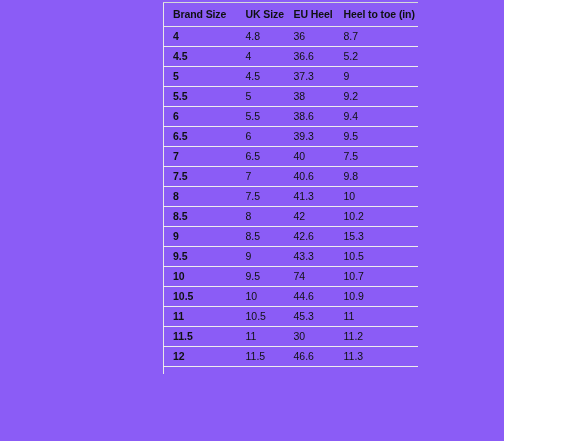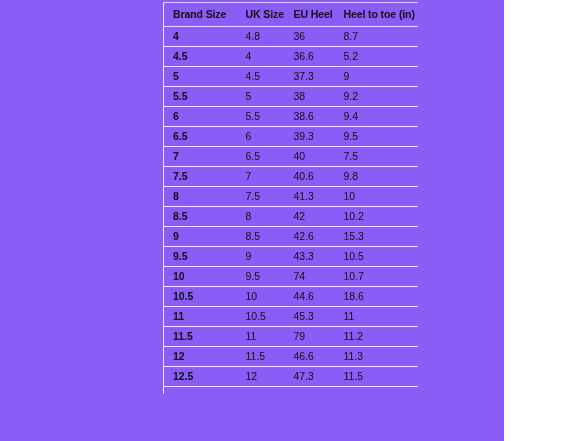--- a/index.html
+++ b/index.html
@@ -181,45 +181,39 @@
           <tr>
             <td class="cell-brand">10</td>
             <td class="cell-uk">9.5</td>
             <td class="cell-eu">74</td>
             <td class="cell-heel">10.7</td>
           </tr>
           <tr>
             <td class="cell-brand">10.5</td>
             <td class="cell-uk">10</td>
             <td class="cell-eu">44.6</td>
-            <td class="cell-heel">18.6</td>
+            <td class="cell-heel">10.9</td>
           </tr>
           <tr>
             <td class="cell-brand">11</td>
             <td class="cell-uk">10.5</td>
             <td class="cell-eu">45.3</td>
             <td class="cell-heel">11</td>
           </tr>
           <tr>
             <td class="cell-brand">11.5</td>
             <td class="cell-uk">11</td>
-            <td class="cell-eu">79</td>
+            <td class="cell-eu">30</td>
             <td class="cell-heel">11.2</td>
           </tr>
           <tr>
             <td class="cell-brand">12</td>
             <td class="cell-uk">11.5</td>
             <td class="cell-eu">46.6</td>
             <td class="cell-heel">11.3</td>
-          </tr>
-          <tr>
-            <td class="cell-brand">12.5</td>
-            <td class="cell-uk">12</td>
-            <td class="cell-eu">47.3</td>
-            <td class="cell-heel">11.5</td>
           </tr>
           <tr class="partial-row">
             <td class="cell-brand"></td>
             <td class="cell-uk"></td>
             <td class="cell-eu"></td>
             <td class="cell-heel"></td>
           </tr>
         </tbody>
     </table>
   </div>

